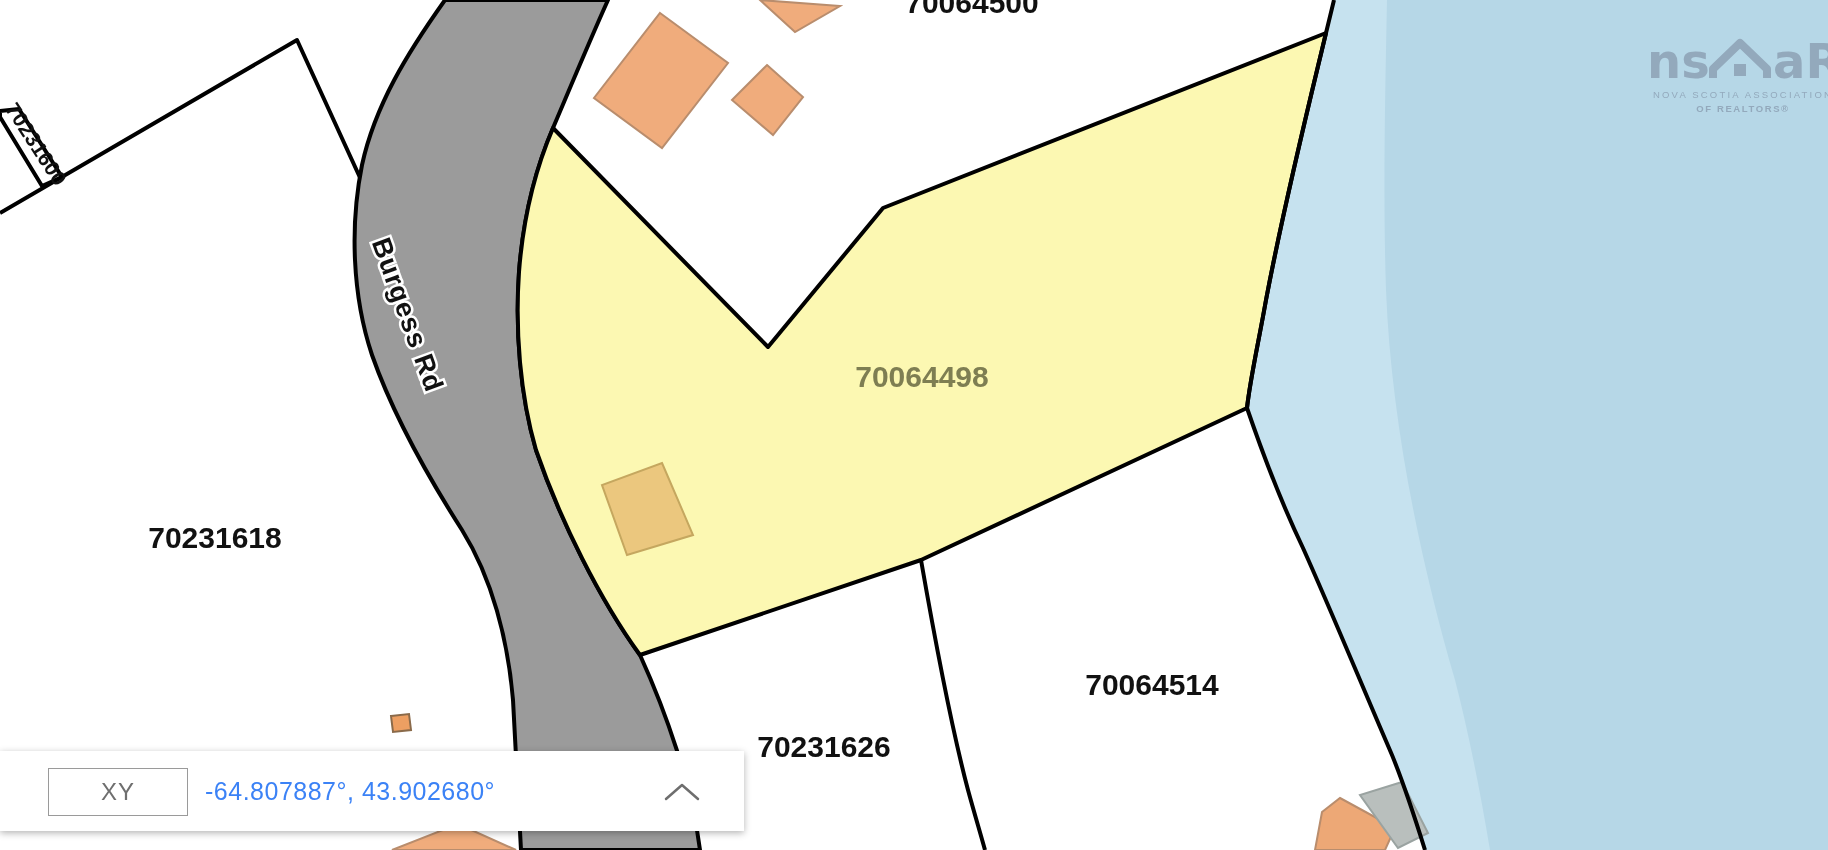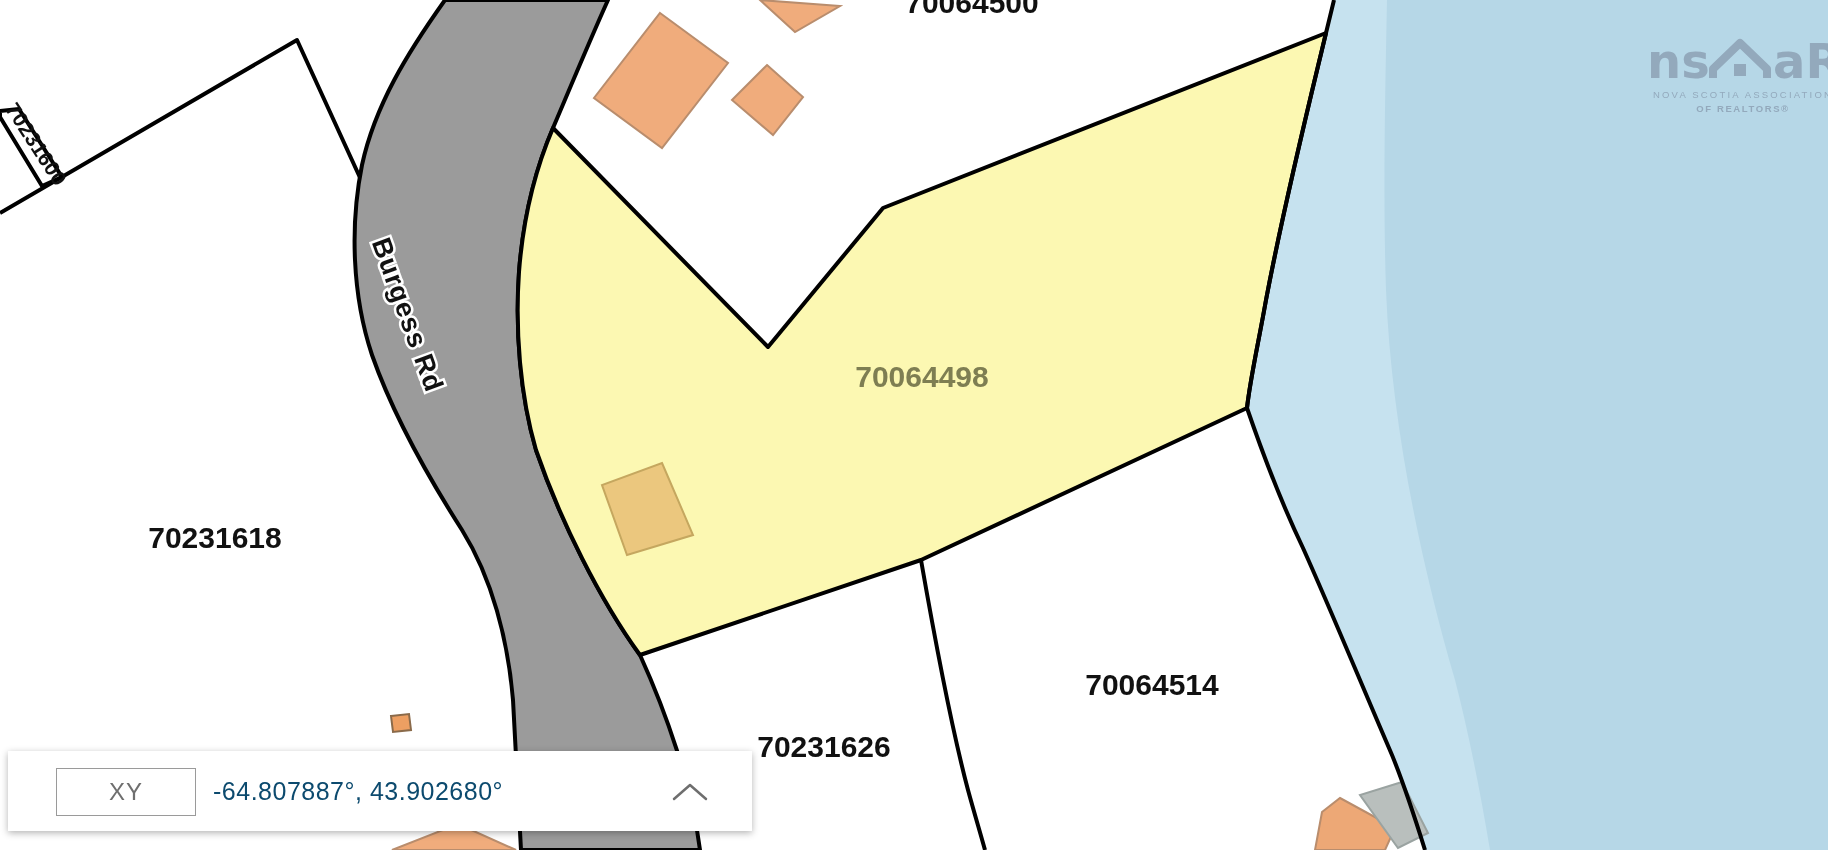--- a/index.html
+++ b/index.html
@@ -9,26 +9,26 @@
 
   
   .parcel-label{font-family:"Liberation Sans",sans-serif;font-weight:700;font-size:30px;fill:#111;}
   .parcel-label-olive{fill:#7e7e52;}
   .road-label{font-family:"Liberation Sans",sans-serif;font-weight:700;font-size:27px;fill:#111;
               stroke:#fff;stroke-width:5px;paint-order:stroke;letter-spacing:1px;}
   .strip-label{font-family:"Liberation Sans",sans-serif;font-weight:700;font-size:21px;fill:#111;}
 
   
   .coord-panel{position:absolute;left:0;top:751px;width:744px;height:80px;background:#fff;
-               box-shadow:0 2px 7px rgba(0,0,0,.30);display:flex;align-items:center;margin-left:8px;}
+               box-shadow:0 2px 7px rgba(0,0,0,.30);display:flex;align-items:center;}
   .xy-box{position:absolute;left:48px;top:17px;width:138px;height:46px;border:1.5px solid #9a9a9a;
           display:flex;align-items:center;justify-content:center;
           font-size:24px;color:#6f6f6f;letter-spacing:1px;background:#fff;cursor:pointer;}
   .coord-value{position:absolute;left:205px;top:0;height:80px;display:flex;align-items:center;
-               font-size:25px;color:#0c4a6e;letter-spacing:.5px;}
+               font-size:25px;color:#3b82f6;letter-spacing:.5px;}
   .chevron{position:absolute;left:660px;top:29px;cursor:pointer;}
 
   
   .scalebar{position:absolute;left:1560px;top:762px;}
   .scale-text{font-family:"Liberation Sans",sans-serif;font-size:21px;fill:#33404c;font-weight:500;}
 
   
   .logo{position:absolute;left:1645px;top:28px;}
   .logo-brand{font-family:"DejaVu Sans",sans-serif;font-weight:700;font-size:48px;fill:#93a9bc;}
   .logo-sub{font-family:"Liberation Sans",sans-serif;font-size:9.5px;letter-spacing:2.2px;fill:#93a9bc;}

